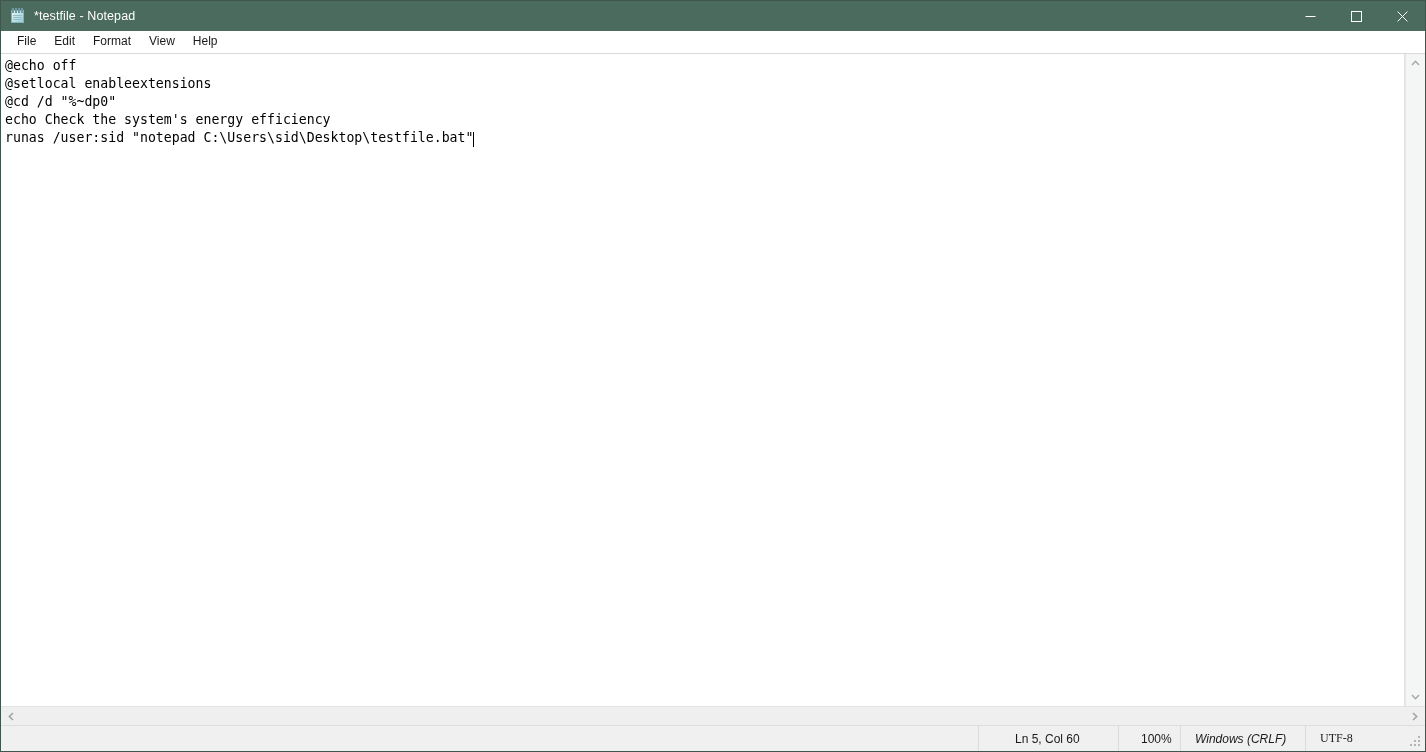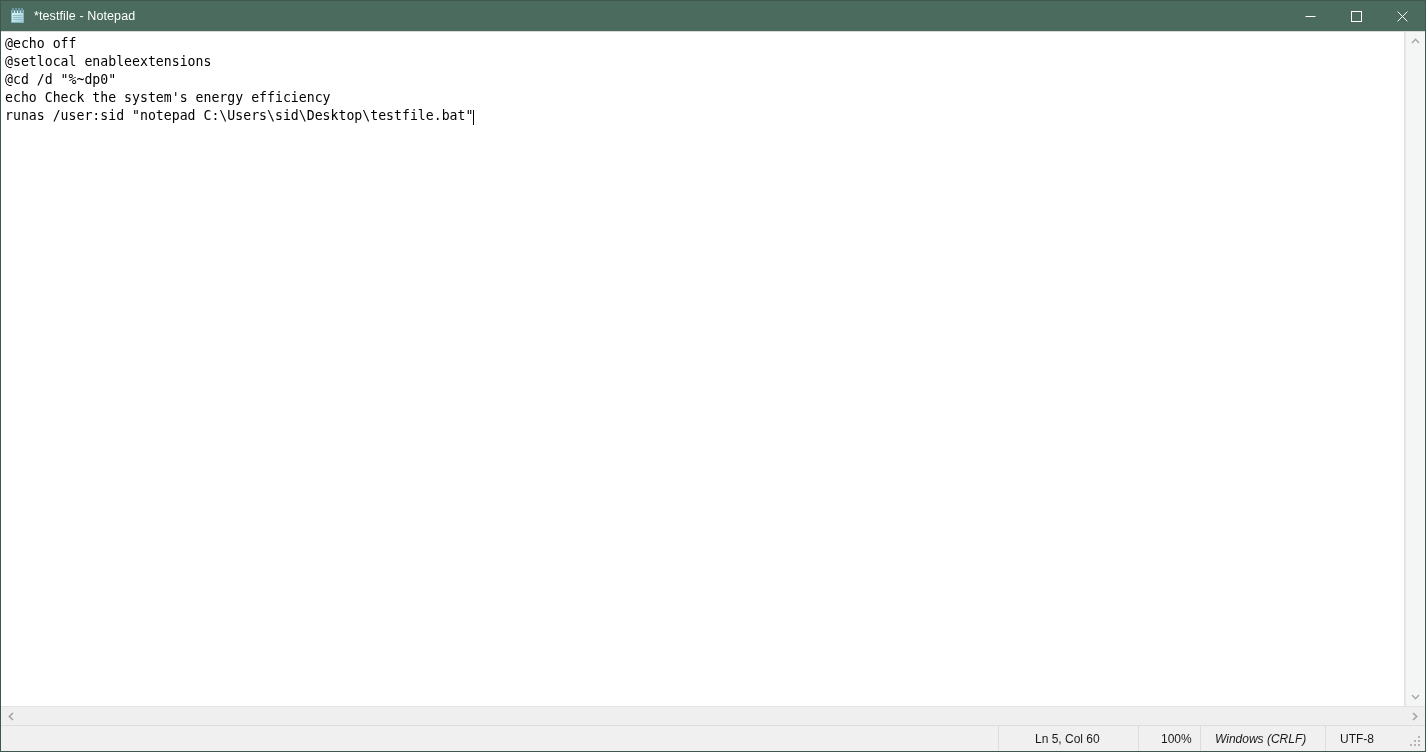--- a/index.html
+++ b/index.html
@@ -226,21 +226,21 @@
     align-items: center;
     padding-left: 14px;
     border-left: 1px solid #dcdcdc;
     white-space: nowrap;
     cursor: default;
     box-sizing: border-box;
   }
   #status-cursor { width: 140px; padding-left: 36px; }
   #status-zoom   { width: 62px; padding-left: 22px; }
   #status-eol    { width: 125px; font-style: italic; }
-  #status-enc    { width: 100px; }
+  #status-enc    { width: 120px; font-family: Liberation Serif, serif; }
 
   #resize-grip {
     position: absolute;
     right: 3px;
     bottom: 3px;
     width: 12px;
     height: 12px;
     pointer-events: none;
   }
   #resize-grip i {
@@ -287,20 +287,27 @@
       <div class="cap-btn close">
         <svg width="11" height="11" viewBox="0 0 11 11">
           <line x1="0.6" y1="0.6" x2="10.4" y2="10.4" stroke="#ffffff" stroke-width="1"></line>
           <line x1="10.4" y1="0.6" x2="0.6" y2="10.4" stroke="#ffffff" stroke-width="1"></line>
         </svg>
       </div>
 
     </div>
   </div>
 
+  <div id="menubar">
+    <div class="menu-item">File</div>
+    <div class="menu-item">Edit</div>
+    <div class="menu-item">Format</div>
+    <div class="menu-item">View</div>
+    <div class="menu-item">Help</div>
+  </div>
 
   <div id="body-area">
 
     <div id="editor-wrap">
       <div id="editor-text"><span>@echo off
 @setlocal enableextensions
 @cd /d "%~dp0"
 echo Check the system's energy efficiency
 runas /user:sid "notepad C:\Users\sid\Desktop\testfile.bat"</span><span id="caret"></span></div>
     </div>

